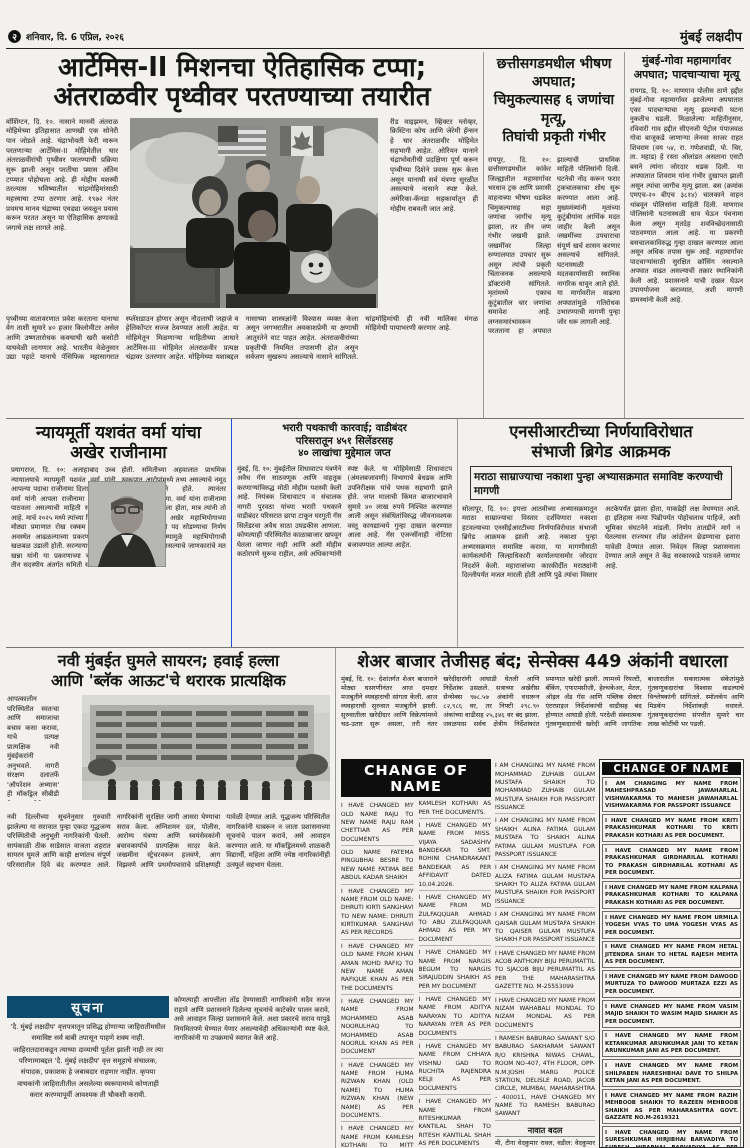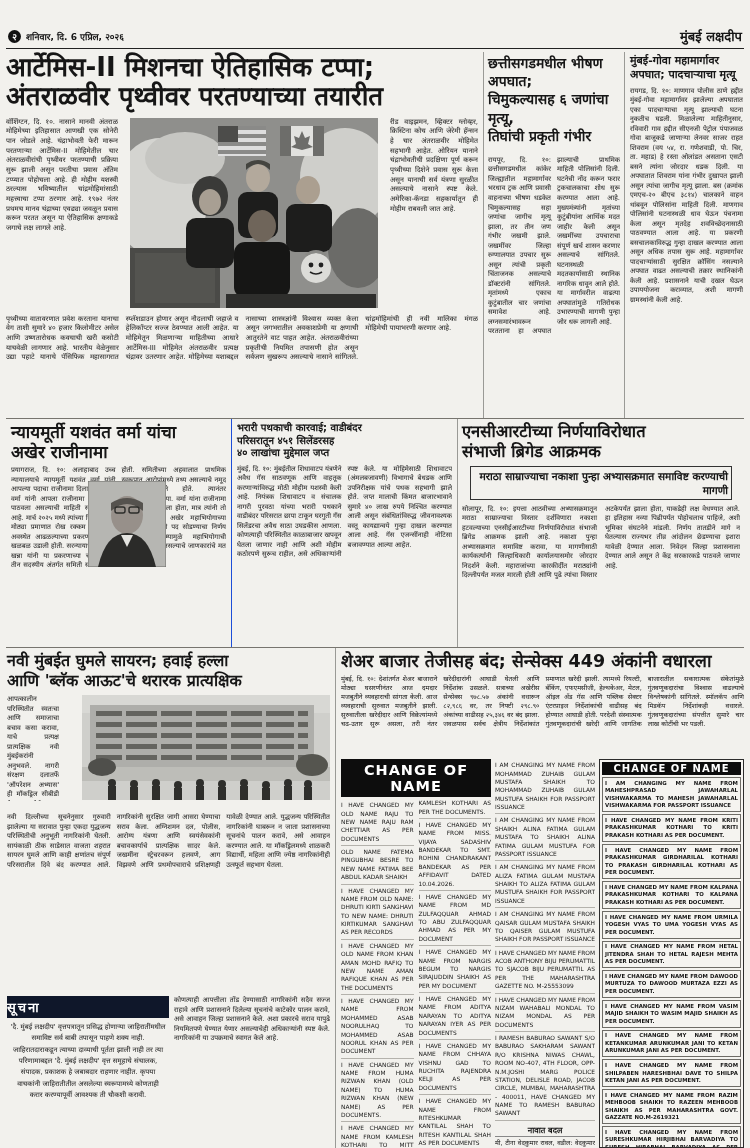--- a/index.html
+++ b/index.html
@@ -18,21 +18,21 @@
     margin-right:5px;
   }
   .hdr .dateline { font-size:9px; font-weight:bold; }
   .hdr .masthead { margin-left:auto; font-size:13px; font-weight:bold; }
   .hdr-rule { border-bottom:1.5px solid #222; margin:2px 0 3px 0; }
 
   
   .just { text-align:justify; overflow:hidden; }
   .small { font-size:7px; line-height:1.38; }
   .tiny  { font-size:6.8px; line-height:1.4; }
-  h1,h2,h3 { font-weight:bold; }
+  h1,h2,h3 { font-weight:bold; text-align:center; }
 
   
   .band-a { display:flex; height:366px; overflow:hidden; }
   .art-artemis { width:478px; padding:0 5px 0 0; border-right:1px solid #9a9a96; overflow:hidden; }
   .art-artemis h1 { font-size:26px; line-height:1.13; margin:1px 0 6px 0; }
   .artemis-row { display:flex; gap:12px; height:192px; overflow:hidden; }
   .artemis-row .colL { width:112px; }
   .artemis-row .photo { width:248px; height:190px; background:#8d8d8a; flex:none; }
   .artemis-row .colR { flex:1; }
   .artemis-bottom { margin-top:5px; column-count:4; column-gap:7px; height:96px; }
@@ -54,37 +54,37 @@
   .art-yv .body { column-count:2; column-gap:6px; height:176px; }
   .portrait { position:absolute; left:82px; top:62px; width:78px; height:86px; background:#b2b2ae; }
 
   .art-bh { width:226px; padding:3px 5px; border-right:1px solid #9a9a96; overflow:hidden; }
   .art-bh h2 { font-size:10px; line-height:1.25; margin-bottom:5px; }
   .art-bh .body { column-count:2; column-gap:6px; height:158px; }
 
   .art-nc { flex:1; padding:3px 4px; overflow:hidden; }
   .art-nc h2 { font-size:16.5px; line-height:1.2; }
   .art-nc .subtitle {
-    border:1px solid #333; font-size:10.5px; font-weight:bold; text-align:right;
+    border:1px solid #333; font-size:10.5px; font-weight:bold; text-align:left;
     padding:2px 3px; margin:4px 8px 5px 8px;
   }
   .art-nc .body { column-count:2; column-gap:8px; height:142px; }
 
   
   .band-c { display:flex; height:500px; overflow:hidden; }
   .c-left { width:330px; padding:3px 5px 2px 1px; border-right:1px solid #9a9a96; overflow:hidden; }
   .c-left h2 { font-size:16px; line-height:1.22; margin-bottom:4px; }
   .nm-row { display:flex; gap:23px; height:107px; overflow:hidden;align-items:center; }
   .nm-row .colL { width:70px; }
   .nm-row .photo { width:248px; height:105px; background:#9a9a96; flex:none; }
   .nm-mid { margin-top:12px; column-count:3; column-gap:6px; height:178px; }
   .nm-bottom { display:flex; gap:5px; margin-top:5px; height:160px; overflow:hidden; }
   .notice-box { width:162px; overflow:hidden; }
   .notice-box .banner {
-    background:#0f172a; color:#fff; font-weight:bold;
+    background:#0c4a6e; color:#fff; text-align:center; font-weight:bold;
     font-size:13px; padding:2px 0; letter-spacing:2px;
   }
   .notice-box .ntext { font-size:7px; line-height:1.62; text-align:center; padding:4px 3px; }
   .nm-tail { flex:1; }
 
   .c-right { flex:1; padding:3px 0 0 5px; display:flex; flex-direction:column; overflow:hidden; }
   .art-sh h2 { font-size:17.5px; line-height:1.15; margin-bottom:4px; }
   .art-sh .body { column-count:4; column-gap:6px; height:80px; font-size:6.5px; line-height:1.38; }
 
   .con-row { display:flex; gap:4px; margin-top:4px; flex:1; overflow:hidden; }

